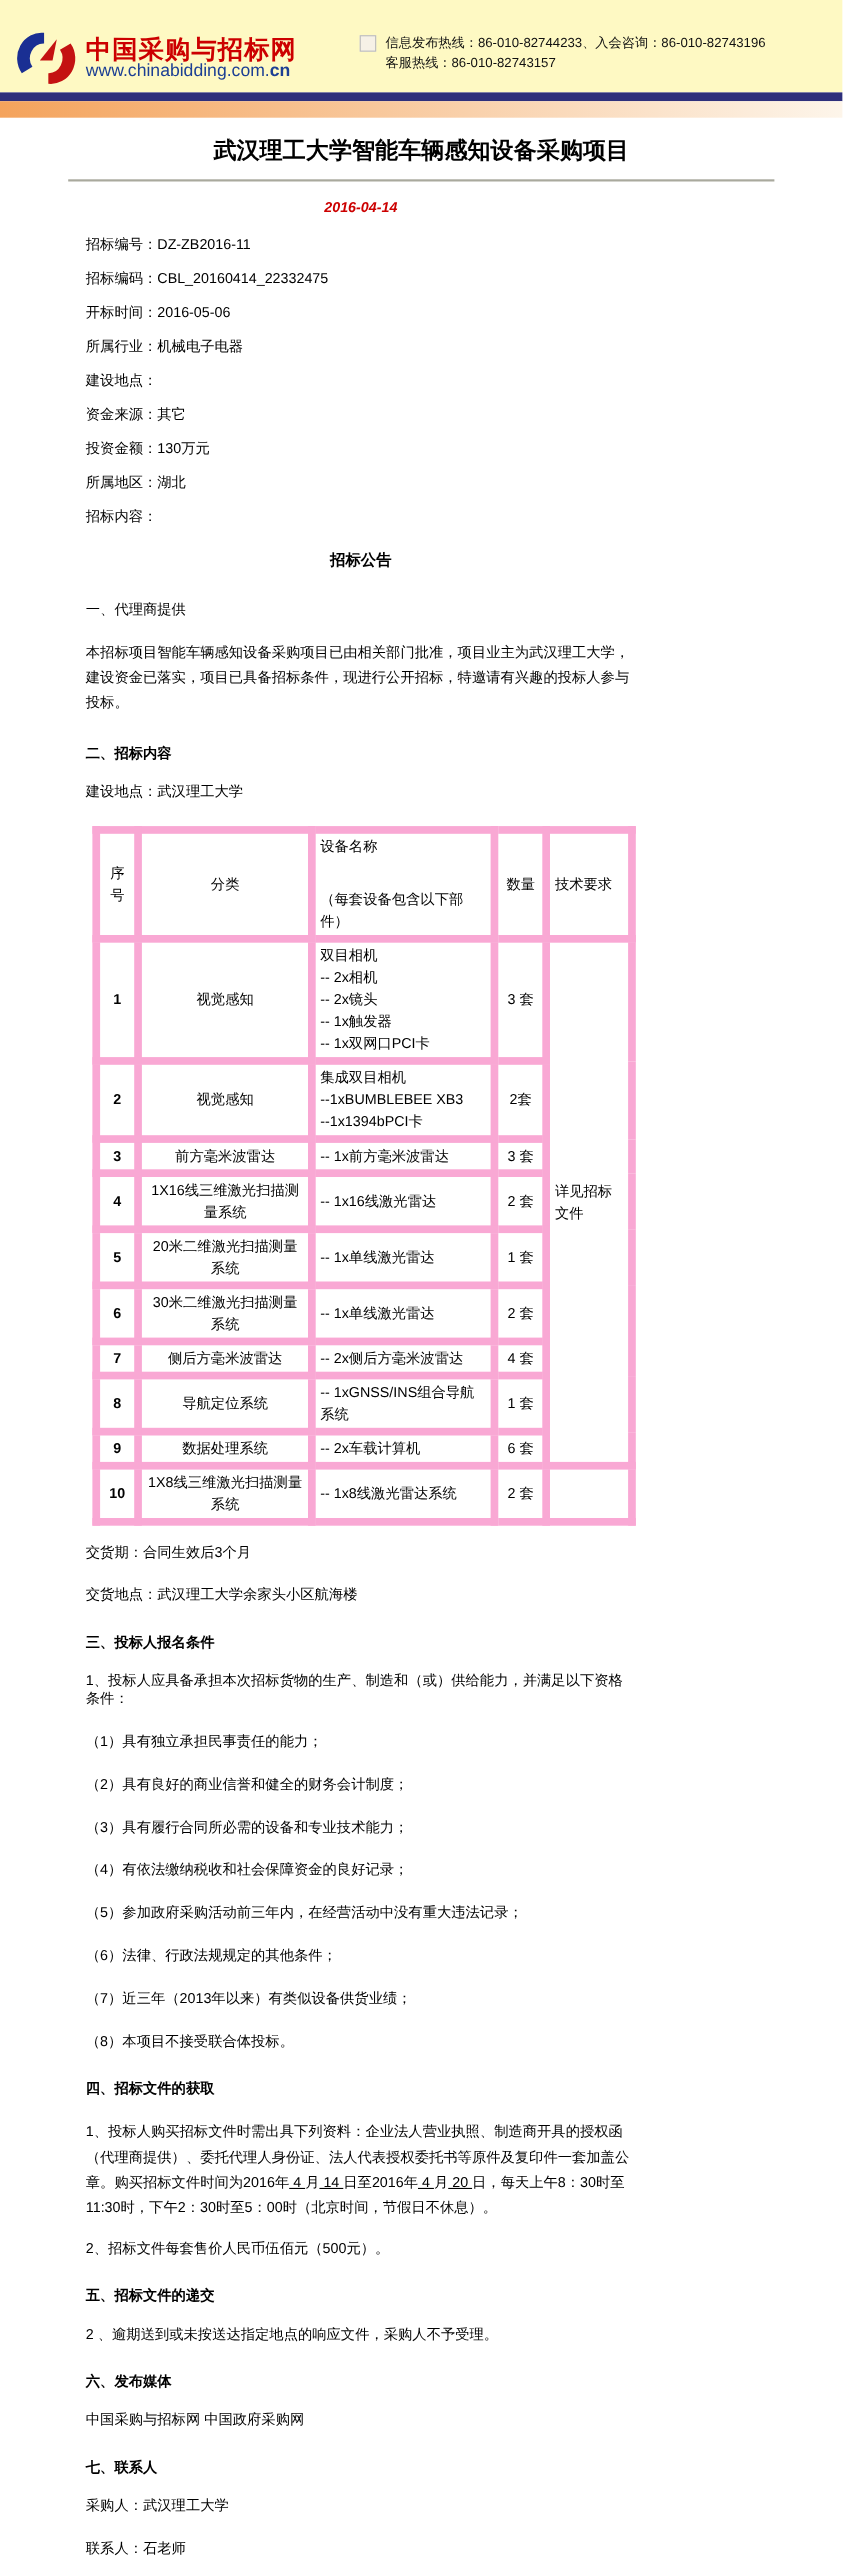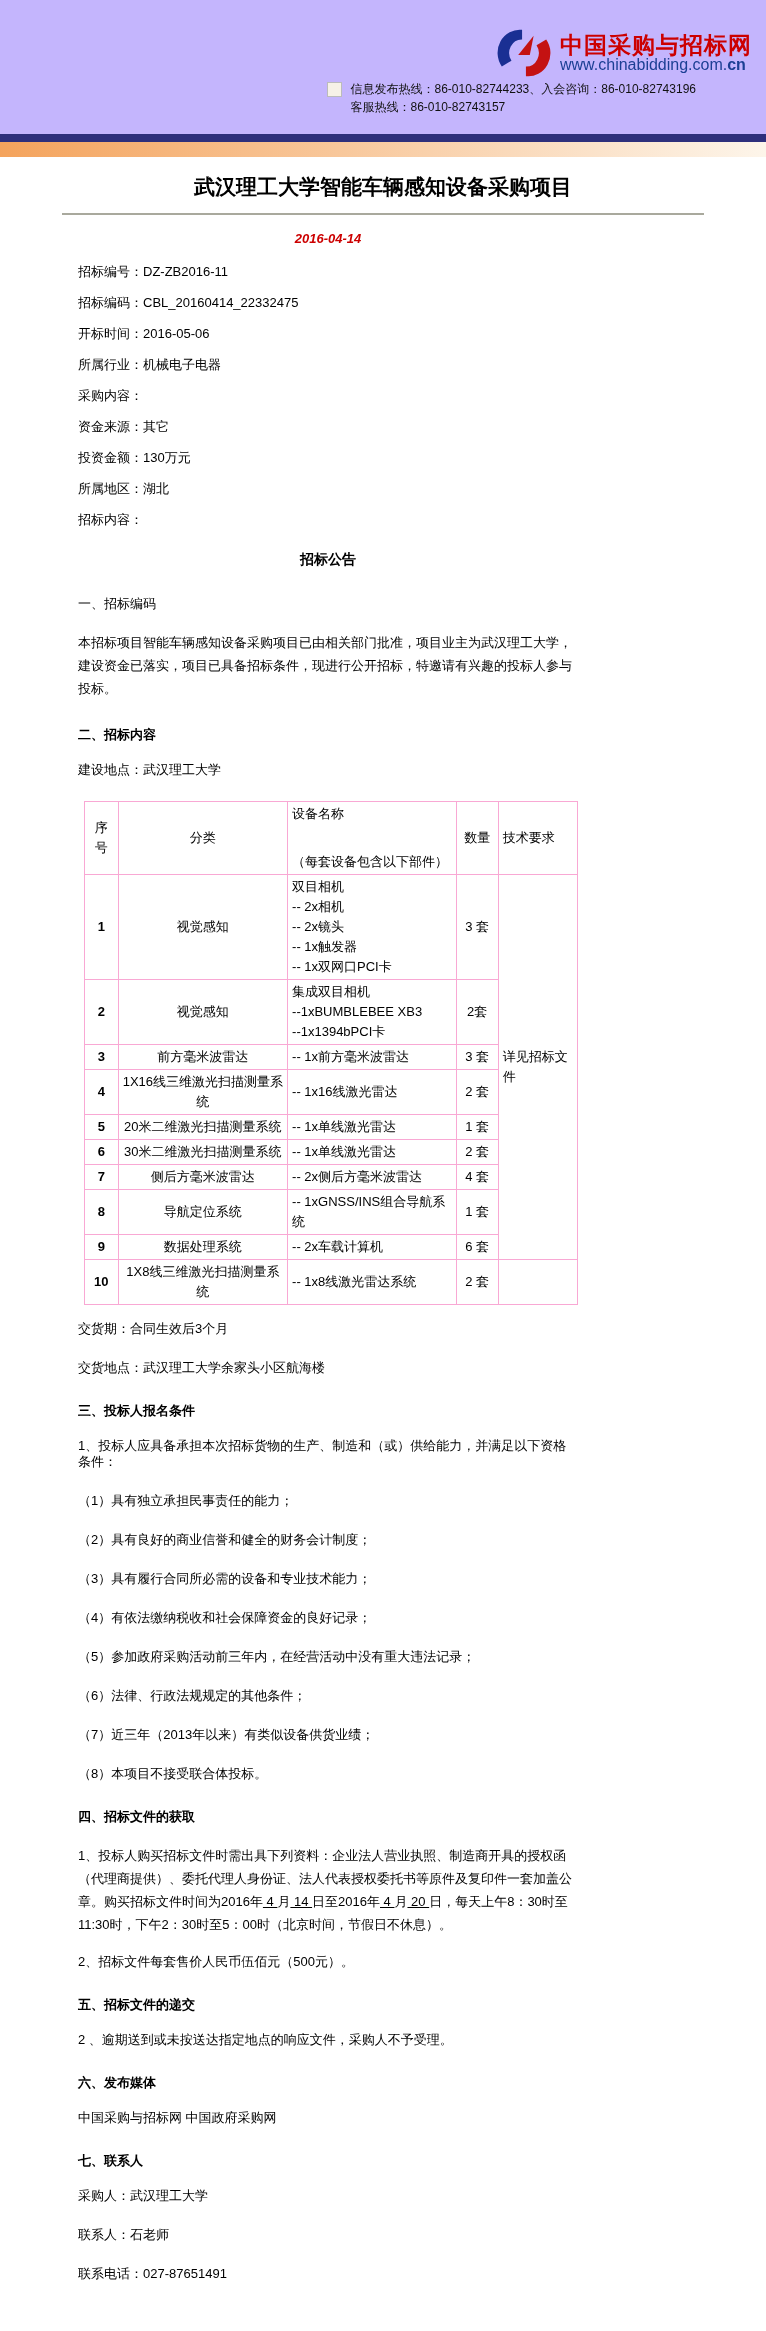--- a/index.html
+++ b/index.html
@@ -7,22 +7,21 @@
     width:766px;
     font-family:"Liberation Sans","DejaVu Sans",sans-serif;
     color:#000;
     font-size:13px;
   }
   
   .topbar{
     display:flex;
     align-items:flex-end;
     padding:26px 14px 4px 12px;
-    background:#c4b5fd;
-    flex-direction:column;
+    background:#fef9c3;
   }
   .logo-block{display:flex;align-items:center;}
   .logo-mark{width:60px;height:54px;flex:0 0 auto;}
   .logo-text{margin-left:6px;line-height:1.05;}
   .site-name{color:#cc0000;font-weight:bold;font-size:23px;letter-spacing:1px;}
   .site-url{color:#1c3f94;font-size:16px;}
   .site-url .tld{font-weight:bold;}
   .hotlines{
     margin-left:auto;
     display:flex;
@@ -75,21 +74,21 @@
   .line-item{margin:0 0 23px 0;line-height:16px;}
   .u{text-decoration:underline;}
 
   
   table.items{
     border-collapse:collapse;
     margin:14px 0 16px 6px;
     font-size:13px;
   }
   table.items td{
-    border:1px solid #f9a8d4;
+    border:7px solid #f9a8d4;
     padding:2px 4px;
     vertical-align:middle;
     line-height:20px;
   }
   td.c-no{width:26px;text-align:center;font-weight:bold;}
   td.c-no.hdr{font-weight:normal;}
   td.c-cat{width:178px;text-align:center;}
   td.c-dev{width:168px;text-align:left;}
   td.c-qty{width:34px;text-align:center;white-space:nowrap;}
   td.c-tech{width:78px;text-align:left;vertical-align:middle;}
@@ -125,29 +124,29 @@
 <hr class="title-divider">
 
 <div class="content">
 
   <div class="doc-date">2016-04-14</div>
 
   <div class="meta-line"><span>招标编号：</span><span>DZ-ZB2016-11</span></div>
   <div class="meta-line"><span>招标编码：</span><span>CBL_20160414_22332475</span></div>
   <div class="meta-line"><span>开标时间：</span><span>2016-05-06</span></div>
   <div class="meta-line"><span>所属行业：</span><span>机械电子电器</span></div>
-  <div class="meta-line"><span>采购内容：</span><span></span></div>
+  <div class="meta-line"><span>建设地点：</span><span></span></div>
   <div class="meta-line"><span>资金来源：</span><span>其它</span></div>
   <div class="meta-line"><span>投资金额：</span><span>130万元</span></div>
   <div class="meta-line"><span>所属地区：</span><span>湖北</span></div>
   <div class="meta-line"><span>招标内容：</span><span></span></div>
 
   <div class="notice-title">招标公告</div>
 
-  <div class="sec-heading plain">一、招标编码</div>
+  <div class="sec-heading plain">一、代理商提供</div>
   <div class="para">本招标项目智能车辆感知设备采购项目已由相关部门批准，项目业主为武汉理工大学，建设资金已落实，项目已具备招标条件，现进行公开招标，特邀请有兴趣的投标人参与投标。</div>
 
   <div class="sec-heading">二、招标内容</div>
   <div class="line-item">建设地点：武汉理工大学</div>
 
   <table class="items">
     <tbody>
       <tr>
         <td class="c-no hdr">序号</td>
         <td class="c-cat">分类</td>

